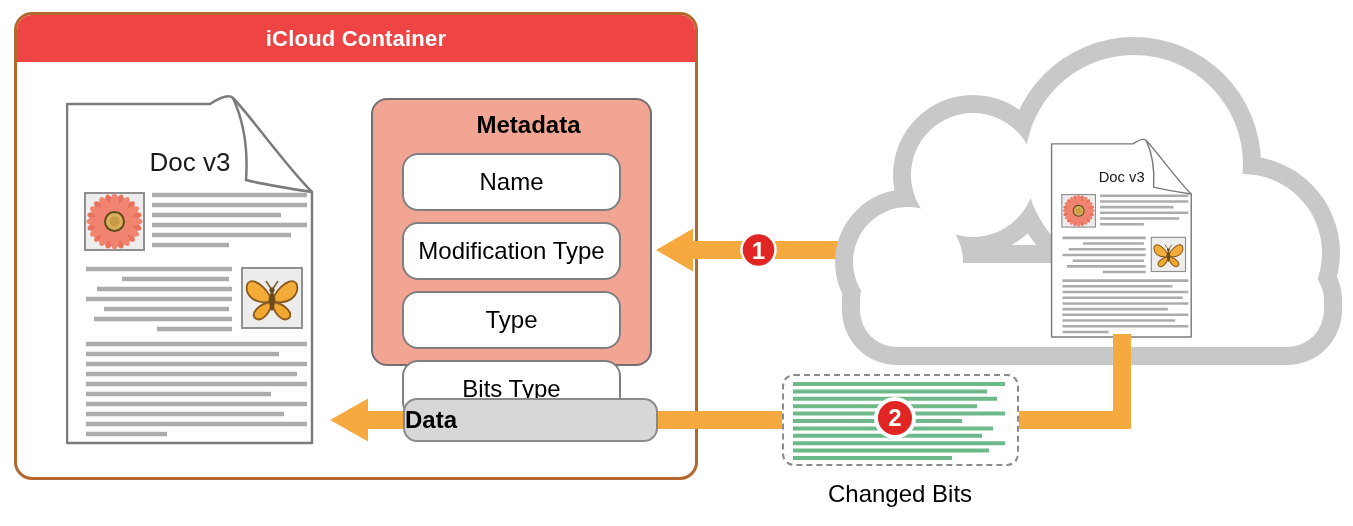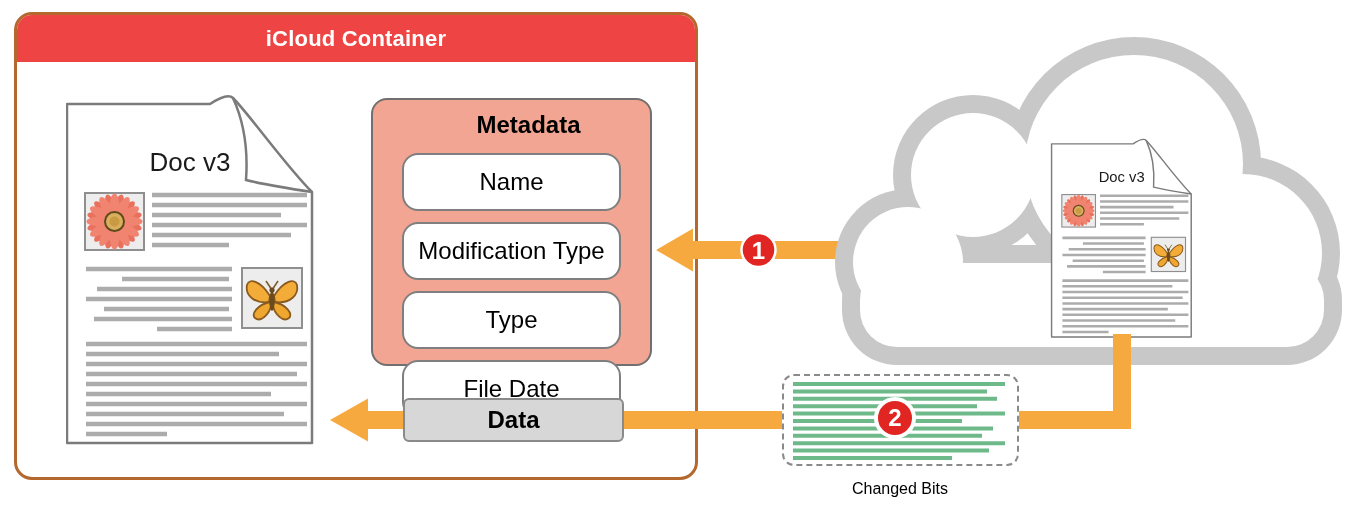--- a/index.html
+++ b/index.html
@@ -40,40 +40,40 @@
   }
   .pill{
     width:219px;height:58px;box-sizing:border-box;background:#fff;
     border:2px solid #7F7F7F;border-radius:16px;
     display:flex;align-items:center;justify-content:center;
     font-size:24px;color:#000;
   }
 
   
   .data-pill{
-    left:403px;top:398px;width:221px;height:44px;box-sizing:border-box;
-    background:#D7D7D7;border:2px solid #8A8A8A;border-radius:6px;
-    display:flex;align-items:center;justify-content:center;
+    left:403px;top:398px;width:255px;height:44px;box-sizing:border-box;
+    background:#D7D7D7;border:2px solid #8A8A8A;border-radius:14px;
+    display:flex;align-items:center;justify-content:flex-start;
     font-size:24px;font-weight:bold;color:#000;
   }
 
   
   .changed-bits{
     left:782px;top:374px;width:237px;height:92px;box-sizing:border-box;
     background:#fff;border:2px dashed #8A8A8A;border-radius:12px;
   }
   .cb-lines{position:absolute;left:7px;top:2px;}
   .cb-badge{
     position:absolute;left:90px;top:21px;width:34px;height:34px;
     background:#E02522;border:4px solid #fff;border-radius:50%;
     color:#fff;font-weight:bold;font-size:24px;line-height:34px;text-align:center;
   }
   .cb-label{
     left:770px;top:480px;width:260px;text-align:center;
-    font-size:16px;color:#000;
+    font-size:24px;color:#000;
   }
   .badge-num{font-weight:bold;font-size:24px;fill:#fff;}
 </style>
 </head>
 <body>
 
 <div class="canvas">
 
   <div class="abs container">
     <div class="container-header">
@@ -210,21 +210,21 @@
       <polygon points="330,420 368,398.5 368,441.5" fill="#F5A93F"></polygon>
     </g>
   </svg>
 
   <div class="abs metadata">
     <div class="metadata-title">Metadata</div>
     <div class="metadata-pills">
       <div class="pill">Name</div>
       <div class="pill">Modification Type</div>
       <div class="pill">Type</div>
-      <div class="pill">File Date</div>
+      <div class="pill">Bits Type</div>
     </div>
   </div>
 
   <div class="abs data-pill">
     <span>Data</span>
   </div>
 
   <div class="abs changed-bits">
     <svg class="cb-lines" width="221" height="86">
       <g stroke="#6EB98A" stroke-width="4">

